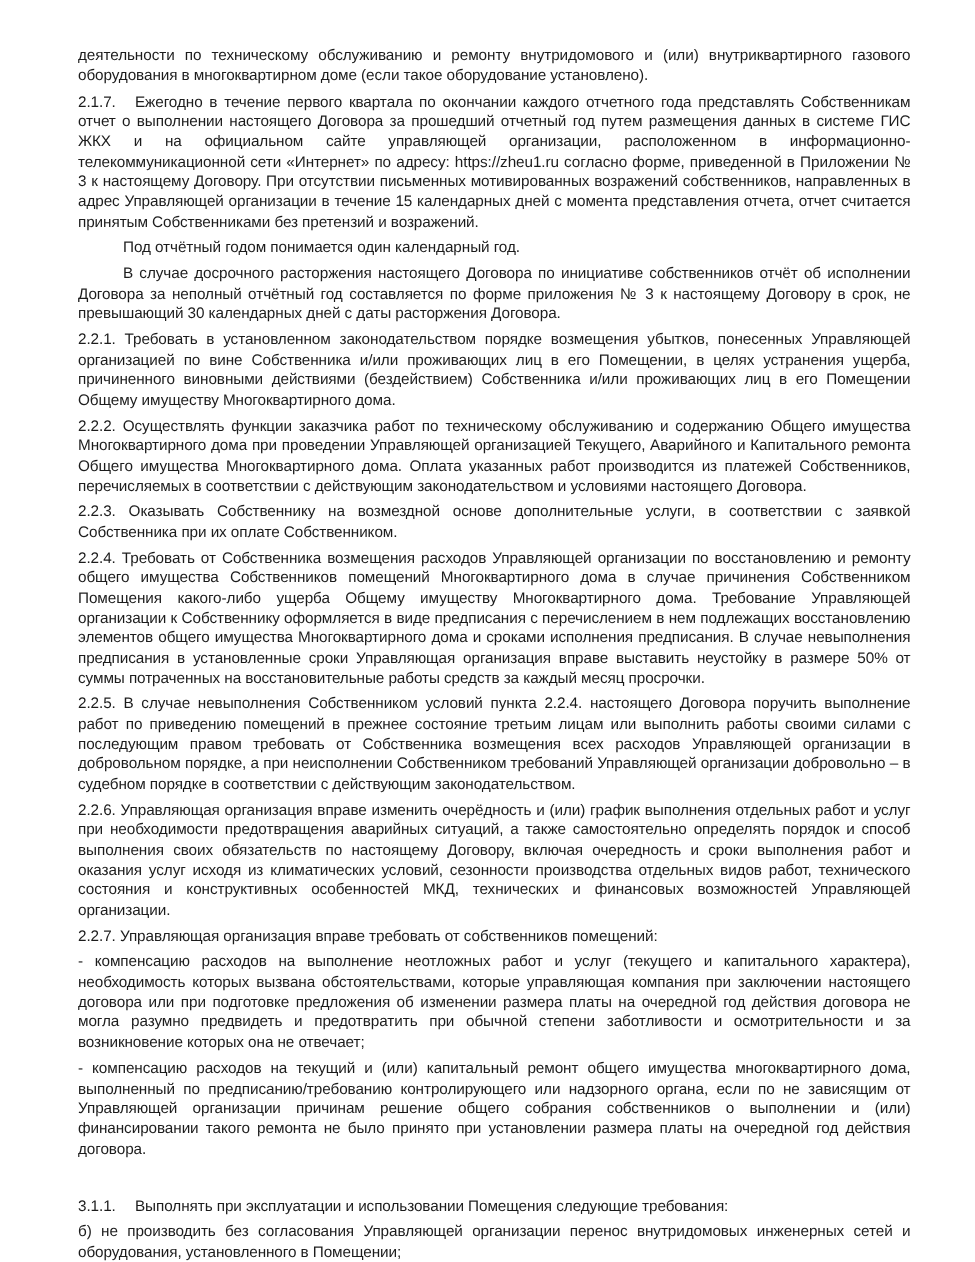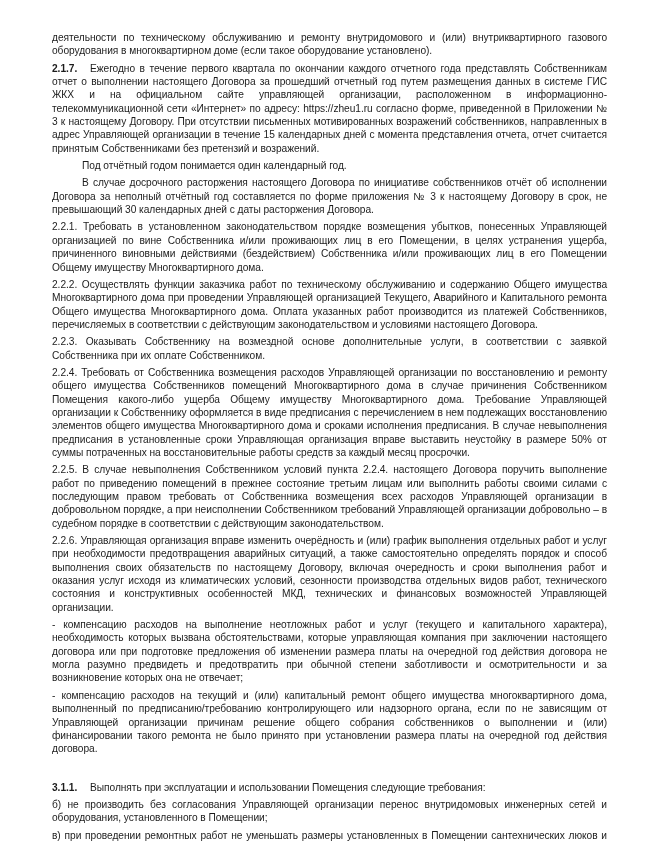--- a/index.html
+++ b/index.html
@@ -26,21 +26,20 @@
     }
     .p {
       margin: 4px;
       text-align: justify;
       text-align-last: left;
     }
     .indent { text-indent: 30px; }
     .bold { font-weight: bold; }
     .num {
       display: inline-block;
-      font-weight: bold;
     }
     .num-217 { width: 38px; }
     .num-3 { width: 38px; font-weight: bold; }
     .num-31 { width: 38px; font-weight: bold; }
     .num-311 { width: 38px; }
     .gap { height: 17px; }
   </style>
 </head>
 <body>
 
@@ -54,20 +53,21 @@
 
   <p class="p indent">В случае досрочного расторжения настоящего  Договора по инициативе собственников отчёт об исполнении Договора за неполный отчётный год составляется по форме приложения № 3 к настоящему Договору в срок, не превышающий 30 календарных дней с даты расторжения Договора.</p>
 
 
   <p class="p">2.2.1. Требовать в установленном законодательством порядке возмещения убытков, понесенных Управляющей организацией по вине Собственника и/или проживающих лиц в его Помещении, в целях устранения ущерба, причиненного виновными действиями (бездействием) Собственника и/или проживающих лиц в его Помещении Общему имуществу Многоквартирного дома.</p>
   <p class="p">2.2.2. Осуществлять функции заказчика работ по техническому обслуживанию и содержанию Общего имущества Многоквартирного дома при проведении Управляющей организацией Текущего, Аварийного и Капитального ремонта Общего имущества Многоквартирного дома. Оплата указанных работ производится из платежей Собственников, перечисляемых в соответствии с действующим законодательством и условиями настоящего Договора.</p>
   <p class="p">2.2.3. Оказывать Собственнику на возмездной основе дополнительные услуги, в соответствии с заявкой Собственника при их оплате Собственником.</p>
   <p class="p">2.2.4. Требовать от Собственника возмещения расходов Управляющей организации по восстановлению и ремонту общего имущества Собственников помещений Многоквартирного дома в случае причинения Собственником Помещения какого-либо ущерба Общему имуществу Многоквартирного дома. Требование Управляющей организации к Собственнику оформляется в виде предписания с перечислением в нем подлежащих восстановлению элементов общего имущества Многоквартирного дома и сроками исполнения предписания. В случае невыполнения предписания в установленные сроки Управляющая организация вправе выставить неустойку в размере 50% от суммы потраченных на восстановительные работы средств за каждый месяц просрочки.</p>
   <p class="p">2.2.5. В случае невыполнения Собственником условий пункта 2.2.4. настоящего Договора поручить выполнение работ по приведению помещений в прежнее состояние третьим лицам или выполнить работы своими силами с последующим правом требовать от Собственника возмещения всех расходов Управляющей организации в добровольном порядке, а при неисполнении Собственником требований Управляющей организации добровольно – в судебном порядке в соответствии с действующим законодательством.</p>
   <p class="p">2.2.6. Управляющая организация вправе изменить очерёдность и (или) график выполнения отдельных работ и услуг при необходимости предотвращения аварийных ситуаций, а также самостоятельно определять порядок и способ выполнения своих обязательств по настоящему Договору, включая очередность и сроки выполнения работ и оказания услуг исходя из климатических условий, сезонности производства отдельных видов работ, технического состояния и конструктивных особенностей МКД, технических и финансовых возможностей  Управляющей организации.</p>
+  <p class="p">2.2.7. Управляющая организация вправе требовать от собственников помещений:</p>
 
   <p class="p">- компенсацию расходов на выполнение неотложных работ и услуг (текущего и капитального характера), необходимость которых вызвана обстоятельствами, которые управляющая компания при заключении настоящего договора или при подготовке предложения об изменении размера платы на очередной год действия договора не могла разумно предвидеть и предотвратить при обычной степени заботливости и осмотрительности и за возникновение которых она не отвечает;</p>
   <p class="p">- компенсацию расходов на текущий и (или) капитальный ремонт общего имущества многоквартирного дома, выполненный по предписанию/требованию контролирующего или надзорного органа, если по не зависящим от Управляющей организации причинам решение общего собрания собственников о выполнении и (или) финансировании такого ремонта не было принято при установлении размера платы на очередной год действия договора.</p>
 
   <div class="gap"></div>
 
 
 
   <p class="p"><span class="num num-311">3.1.1.</span><span>Выполнять при эксплуатации и использовании Помещения следующие требования:</span></p>
 

